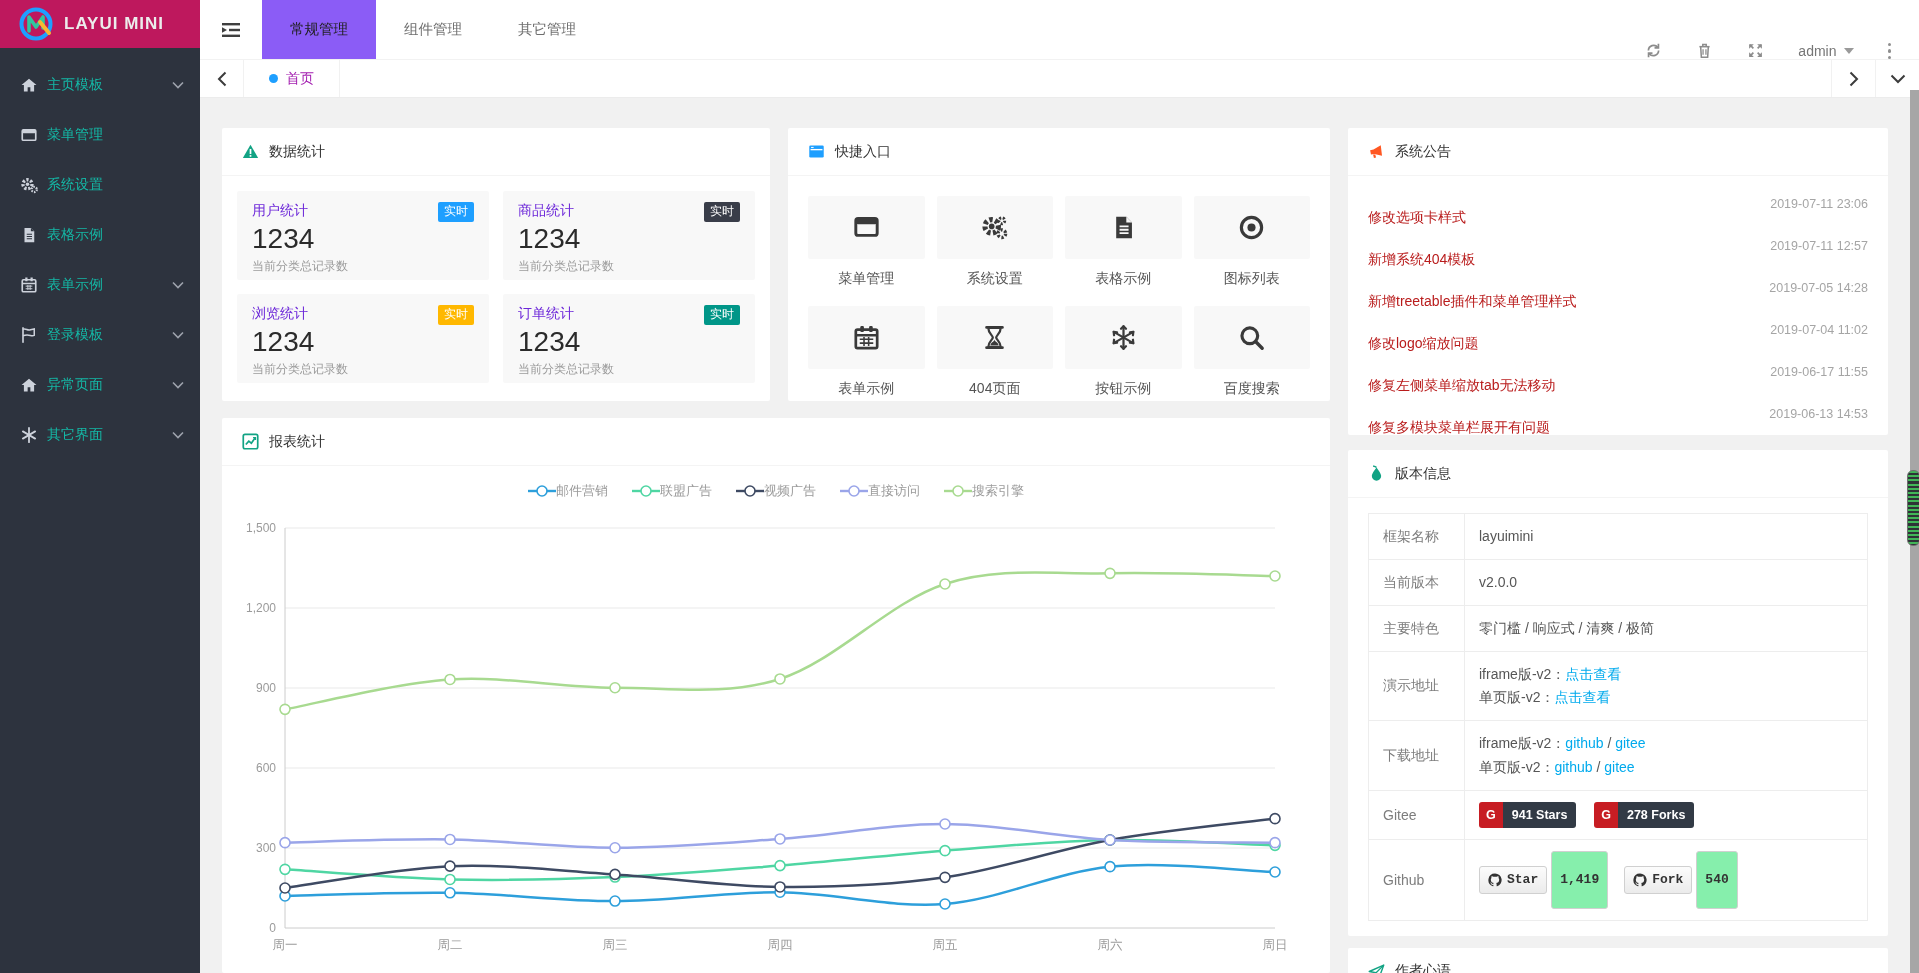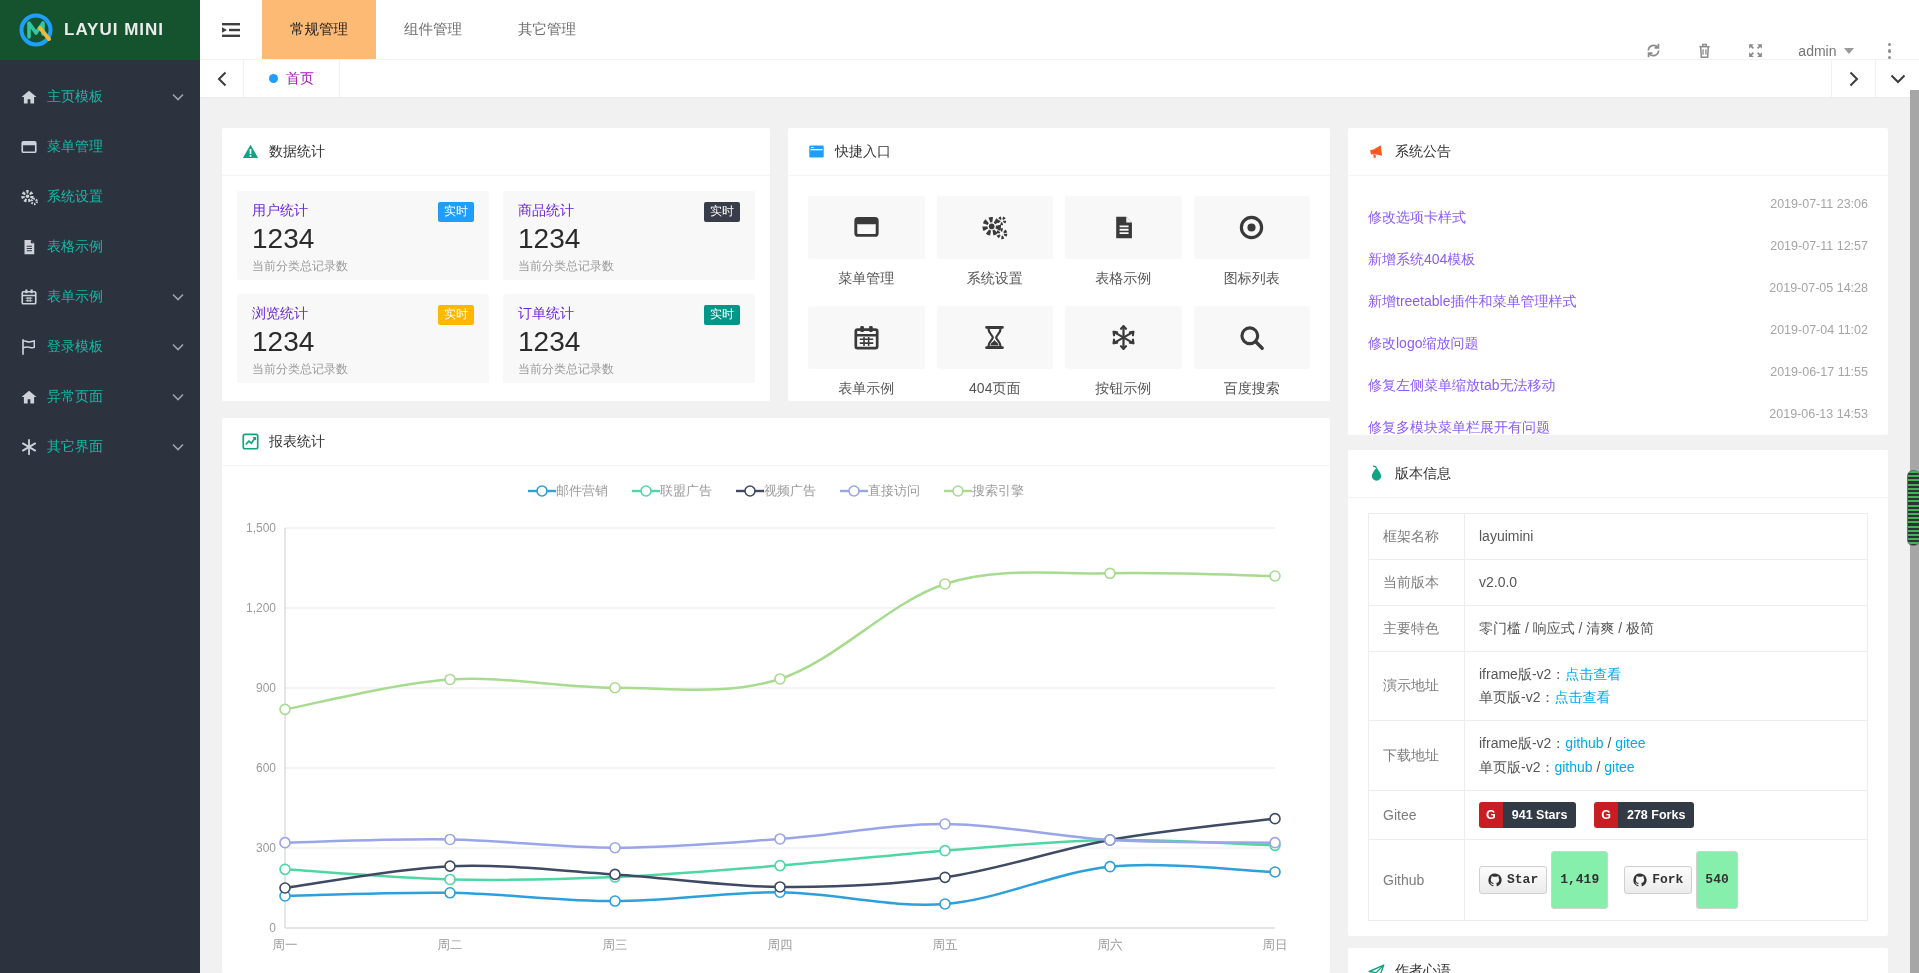--- a/index.html
+++ b/index.html
@@ -2,35 +2,35 @@
 <html><head>
 <meta charset="utf-8">
 <style>
   * { margin:0; padding:0; box-sizing:border-box; }
   html,body { width:1919px; height:973px; overflow:hidden;
     font-family:"Liberation Sans","DejaVu Sans",sans-serif; background:#f1f1f1; }
   .app { position:relative; width:1919px; height:973px; display:flex; }
 
   
   .sidebar { width:200px; height:973px; background:#2d333e; flex:0 0 200px; }
-  .logo { height:60px; background:#14532d; display:flex; align-items:center; padding-left:18px; gap:10px; }
+  .logo { height:48px; background:#be185d; display:flex; align-items:center; padding-left:18px; gap:10px; }
   .logo-mark { width:36px; height:36px; }
   .logo-text { color:#ececec; font-size:17px; font-weight:bold; letter-spacing:1px; }
   .menu { padding-top:12px; }
   .menu-item { height:50px; display:flex; align-items:center; padding:0 16px 0 20px; cursor:pointer; color:#14b8a6; }
   .menu-item .mi-icon { width:18px; height:18px; margin-right:9px; flex:0 0 18px; }
   .menu-item .mi-label { font-size:14px; flex:1; }
   .menu-item .mi-arrow { width:12px; height:8px; opacity:.7; }
 
   
   .main { flex:1; display:flex; flex-direction:column; min-width:0; }
   .navbar { height:60px; background:#fff; border-bottom:1px solid #f2f2f2; display:flex; align-items:stretch; }
   .nav-burger { width:62px; display:flex; align-items:center; justify-content:center; cursor:pointer; }
   .nav-tab { padding:0 28px; display:flex; align-items:center; font-size:14.5px; color:#6e6e6e; cursor:pointer; }
-  .nav-tab.active { background:#fdba74; color:#1f1f1f; }
+  .nav-tab.active { background:#8b5cf6; color:#1f1f1f; }
   .nav-right { margin-left:auto; display:flex; align-items:flex-end; gap:34px; padding-right:28px; }
   .tool-ic { width:17px; height:17px; cursor:pointer; }
   .admin { display:flex; align-items:center; gap:7px; color:#767676; font-size:14px; cursor:pointer; }
   .caret-down { width:0; height:0; border-left:5px solid transparent; border-right:5px solid transparent; border-top:6px solid #9a9a9a; }
   .dots { display:flex; flex-direction:column; gap:3px; cursor:pointer; }
   .dots i { width:3.5px; height:3.5px; border-radius:50%; background:#8f8f8f; }
 
   .tabbar { height:38px; background:#fff; border-bottom:1px solid #ececec; display:flex; align-items:stretch; }
   .tb-btn { width:44px; display:flex; align-items:center; justify-content:center; cursor:pointer; }
   .tb-btn.l { border-right:1px solid #f1f1f1; }
@@ -67,21 +67,21 @@
   .quick-label { font-size:14px; color:#555; margin-top:11px; }
   .qi { width:27px; height:27px; }
 
   .card.report { margin-top:17px; flex:1; }
   .chart-legend { display:flex; justify-content:center; gap:24px; padding:16px 0 4px; }
   .legend-item { display:flex; align-items:center; gap:0; font-size:13px; color:#9b9b9b; cursor:pointer; }
 
   .card.notice { height:318px; }
   .notice-body { padding:7px 20px 0; }
   .notice-row { height:42px; display:flex; align-items:center; justify-content:space-between; cursor:pointer; }
-  .notice-text { font-size:14px; color:#8b5cf6;margin-top:28px; }
+  .notice-text { font-size:14px; color:#b91c1c;margin-top:28px; }
   .notice-date { font-size:12.5px; color:#a5a5a5; }
 
   .card.version { margin-top:15px; }
   .vt { width:calc(100% - 40px); margin:15px 20px; border-collapse:collapse; }
   .vt td { border:1px solid #ededed; font-size:14px; padding:11px 14px; vertical-align:middle; }
   .vt td.lab { width:96px; color:#7d7d7d; }
   .vt td.val { color:#565656; line-height:1.65; }
   a.lk { color:#01AAED; text-decoration:none; cursor:pointer; }
   .gitee-badge { display:inline-flex; font-size:12.5px; font-weight:bold; cursor:pointer; margin-right:14px; vertical-align:middle; }
   .gitee-badge .gl { background:#c71d23; color:#fff; padding:3px 7px; border-radius:3px 0 0 3px; }

